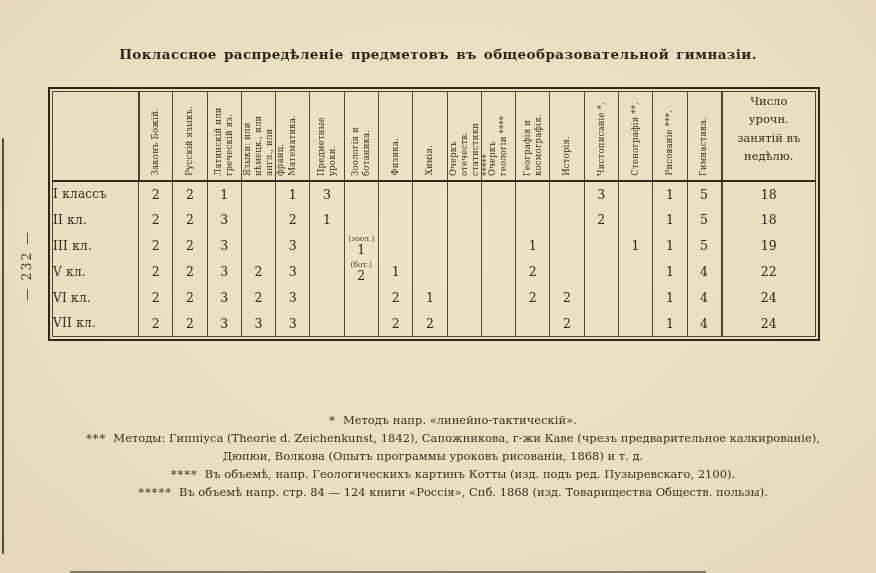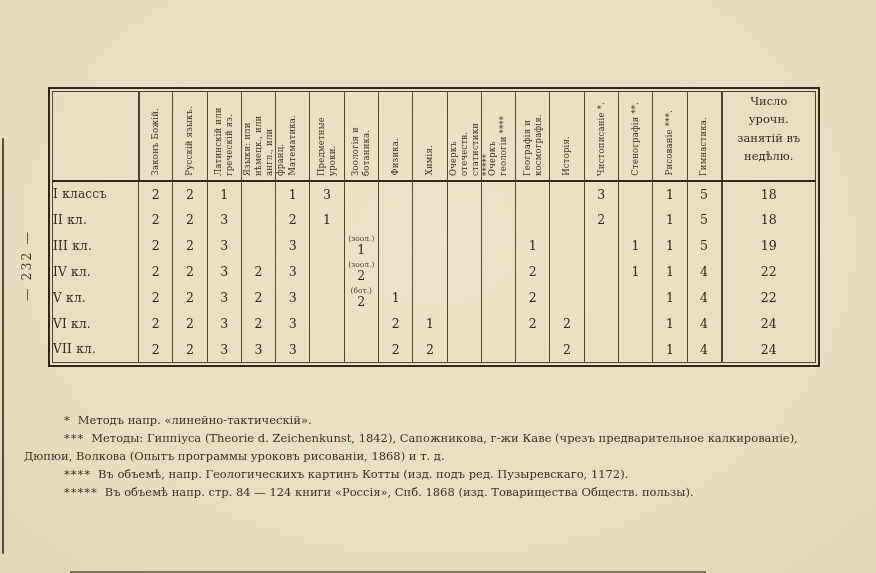--- a/index.html
+++ b/index.html
@@ -74,32 +74,33 @@
     color: #2f2517;
   }
   td.first-subj, thead th.first-subj { border-left: 2px solid #4d4230; }
   .total-col { border-left: 2px solid #4d4230 !important; }
   .cell-note { display: block; font-size: 7.5px; line-height: 1.05; margin-bottom: 0px; color: #4a3e2b; }
   .cell-val { display: block; line-height: 1.05; }
   .footnotes {
     position: absolute; left: 24px; right: 34px; top: 411px;
     font-size: 11.5px; line-height: 18px; color: #3a2f20;
   }
-  .footnote { margin: 0; text-indent: 40px; }
+  .footnote { margin: 0; text-indent: 40px; text-align: center; }
   .fn-marker { letter-spacing: 1px; margin-right: 7px; }
 </style>
 </head>
 <body>
 
 <div class="page">
   <div class="edge-left"></div>
   <div class="edge-bottom"></div>
 
   <div class="page-num">— 232 —</div>
 
+  <h1 class="page-title">Поклассное распредѣленіе предметовъ въ общеобразовательной гимназіи.</h1>
 
   <div class="table-frame">
     <table class="dist">
       <colgroup id="cols">
           <col style="width: 86px;">
           <col>
           <col>
           <col>
           <col>
           <col>
@@ -203,44 +204,20 @@
             <td></td>
             <td>1</td>
             <td></td>
             <td></td>
             <td>1</td>
             <td>1</td>
             <td>5</td>
             <td class="total-col">19</td>
           </tr>
           <tr>
-            <th class="row-label">IV кл.</th>
-            <td class="first-subj">2</td>
-            <td>2</td>
-            <td>3</td>
-            <td>2</td>
-            <td>3</td>
-            <td></td>
-            <td>
-              <span class="cell-note">(зоол.)</span>
-              <span class="cell-val">2</span>
-            </td>
-            <td></td>
-            <td></td>
-            <td></td>
-            <td></td>
-            <td>2</td>
-            <td></td>
-            <td></td>
-            <td>1</td>
-            <td>1</td>
-            <td>4</td>
-            <td class="total-col">22</td>
-          </tr>
-          <tr>
             <th class="row-label">V кл.</th>
             <td class="first-subj">2</td>
             <td>2</td>
             <td>3</td>
             <td>2</td>
             <td>3</td>
             <td></td>
             <td>
               <span class="cell-note">(бот.)</span>
               <span class="cell-val">2</span>
@@ -299,16 +276,16 @@
             <td>4</td>
             <td class="total-col">24</td>
           </tr>
         </tbody>
     </table>
   </div>
 
   <div class="footnotes" id="footnotes">
       <p class="footnote"><span class="fn-marker">*</span><span>Методъ напр. «линейно-тактическій».</span></p>
       <p class="footnote"><span class="fn-marker">***</span><span>Методы: Гиппіуса (Theorie d. Zeichenkunst, 1842), Сапожникова, г-жи Каве (чрезъ предварительное калкированіе), Дюпюи, Волкова (Опытъ программы уроковъ рисованіи, 1868) и т. д.</span></p>
-      <p class="footnote"><span class="fn-marker">****</span><span>Въ объемѣ, напр. Геологическихъ картинъ Котты (изд. подъ ред. Пузыревскаго, 1172).</span></p>
+      <p class="footnote"><span class="fn-marker">****</span><span>Въ объемѣ, напр. Геологическихъ картинъ Котты (изд. подъ ред. Пузыревскаго, 2100).</span></p>
       <p class="footnote"><span class="fn-marker">*****</span><span>Въ объемѣ напр. стр. 84 — 124 книги «Россія», Спб. 1868 (изд. Товарищества Обществ. пользы).</span></p>
     </div>
 </div>
 
 </body></html>

